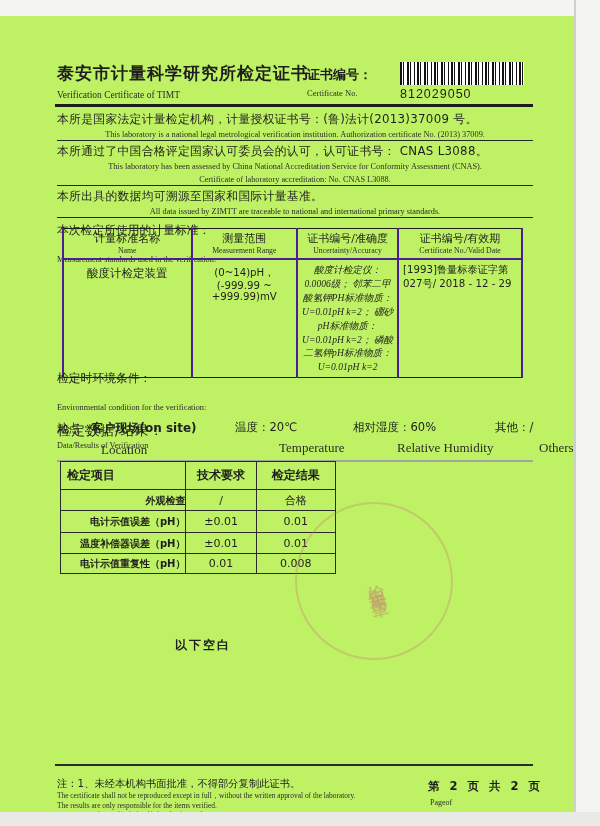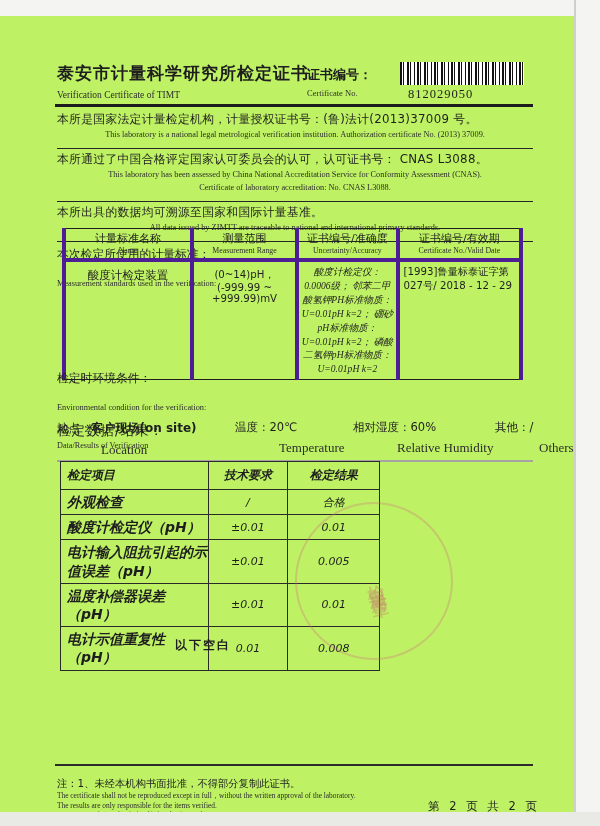--- a/index.html
+++ b/index.html
@@ -26,37 +26,37 @@
   .certno-label .cn { font-size:13px; font-weight:bold; }
   .certno-label .en { font-size:8.5px; margin-top:4px; }
   .barcode-wrap { position:absolute; left:343px; top:0; width:124px; }
   .barcode {
     height:23px; width:124px;
     background:repeating-linear-gradient(90deg,
       #111 0 2px,#fff 2px 3px,#111 3px 4px,#fff 4px 7px,
       #111 7px 9px,#fff 9px 10px,#111 10px 11px,#fff 11px 14px,
       #111 14px 15px,#fff 15px 17px);
   }
-  .barcode-num { font-family:Liberation Serif, serif; font-size:12.5px; margin-top:2px; margin-left:8px; letter-spacing:1px; }
+  .barcode-num { font-family:Liberation Sans, sans-serif; font-size:12.5px; margin-top:2px; letter-spacing:1px; }
 
   .rule-thick { position:absolute; left:55px; top:88px; width:478px; height:2.5px; background:#1c1c1c; }
 
   
   .statements { position:absolute; left:57px; top:93px; width:476px; }
-  .stmt { padding:3px 0 8px 0; border-bottom:1.8px solid #262626; }
+  .stmt { padding:3px 0 0 0; border-bottom:1.8px solid #262626; }
   .stmt .cn { font-size:11.8px; letter-spacing:0.3px; }
   .stmt .en { font-size:8.3px; margin-top:2px; line-height:1.25;text-align:center; }
   .sec-heading { padding-top:5px; }
   .sec-heading .cn { font-size:11.8px; }
   .sec-heading .en { font-size:8.3px; margin-top:16px; }
 
   
   table { border-collapse:collapse; }
   .std-table { position:absolute; left:62px; top:212px; width:461px; }
-  .std-table th, .std-table td { border:4px solid #4c1d95; }
+  .std-table th, .std-table td { border:2px solid #4c1d95; }
   .std-table tr.hd th { border-bottom:1.8px solid #1e1e1e; border-top:1.8px solid #1e1e1e; padding:2px 1px 3px 1px; font-weight:normal; }
   .std-table td { border-bottom:1.8px solid #1e1e1e; }
   .std-table .h-cn { font-size:11px; }
   .std-table .h-en { font-size:7.8px; }
   .std-table td { vertical-align:top; padding:3px 2px; }
   .cell-name { font-size:11.5px; text-align:center; padding-top:6px !important; }
   .cell-range { font-size:10.2px; text-align:center; padding-top:6px !important; }
   .cell-unc { font-style:italic; font-family:"Liberation Serif","DejaVu Serif",serif; font-size:9.6px; text-align:center; line-height:1.45; }
   .cell-cert { font-size:10.2px; text-align:left; padding-left:4px !important; line-height:1.4; }
 
@@ -67,48 +67,48 @@
   .env-field .line1 { font-size:11.5px; white-space:nowrap; }
   .env-field .line1 b { font-size:12px; }
   .env-field .en { font-size:13px; margin-top:5px;padding-left:44px; }
   .f0 { left:0; } .f1 { left:178px; } .f2 { left:296px; } .f3 { left:438px; }
 
   .results-heading { position:absolute; left:57px; top:406px; }
   .results-heading .cn { font-size:13.5px; letter-spacing:1px; }
   .results-heading .en { font-size:8.2px; margin-top:1px; }
 
   
-  .res-table { position:absolute; left:60px; top:445px; width:320px;font-style:italic; }
+  .res-table { position:absolute; left:60px; top:445px; width:276px; }
   .res-table th, .res-table td { border:1.4px solid #2a2a2a; }
   .res-table th { font-size:12px; padding:5px 4px; }
   .res-table .c0 { width:148px; text-align:left; padding-left:6px; }
   .res-table .c1 { width:80px; text-align:center; }
   .res-table .c2 { width:92px; text-align:center; }
-  .res-table td.c0 { font-weight:bold; font-size:14px; padding-top:3px; padding-bottom:3px; line-height:1.3; }
+  .res-table td.c0 { font-weight:bold; font-size:10px; padding-top:3px; padding-bottom:3px; line-height:1.3;text-align:right; }
   .res-table td.c1, .res-table td.c2 { font-size:11px; }
 
   .blank-note { position:absolute; left:175px; top:621px; font-size:12px; font-weight:bold; letter-spacing:2px; }
 
   
   .stamp { position:absolute; left:295px; top:486px; width:158px; height:158px; transform:rotate(-14deg); opacity:0.55; pointer-events:none; }
   .stamp-ring { position:absolute; inset:0; border:2.5px solid rgba(206,108,124,0.55); border-radius:50%; }
   .stamp-text { position:absolute; left:50%; top:50%; transform:translate(-50%,-50%); writing-mode:vertical-rl;
     color:rgba(198,96,114,0.6); font-size:17px; letter-spacing:4px; font-weight:bold; white-space:nowrap; }
 
   
   .footer-rule { position:absolute; left:55px; top:748px; width:478px; height:1.6px; background:#2b2b2b; }
   .notes { position:absolute; left:57px; top:761px; width:370px; }
   .note-cn { font-size:10.3px; line-height:1.25; }
   .note-en { font-size:7.4px; line-height:1.3; }
   .note-indent { margin-left:20px; }
   .note-row { display:flex; }
   .note-label { font-size:10.3px; flex:0 0 auto; }
 
   .page-indicator { position:absolute; left:428px; top:763px; }
-  .page-cn { font-size:11.5px; font-weight:normal; letter-spacing:3px;margin-top:20px; }
+  .page-cn { font-size:11.5px; font-weight:bold; letter-spacing:3px; }
   .page-en { display:flex; font-size:8px; margin-top:4px; margin-left:2px; }
 </style>
 </head>
 <body>
 
 <div class="page">
 
   <div class="header">
     <div>
       <div class="title-cn">泰安市计量科学研究所检定证书</div>
@@ -211,28 +211,23 @@
       <th class="c0">检定项目</th>
       <th class="c1">技术要求</th>
       <th class="c2">检定结果</th>
     </tr>
     <tr style="height:21px">
       <td class="c0">外观检查</td>
       <td class="c1">/</td>
       <td class="c2">合格</td>
     </tr>
     <tr style="height:22px">
-      <td class="c0">酸度计检定仪（pH）</td>
+      <td class="c0">电计示值误差（pH）</td>
       <td class="c1">±0.01</td>
       <td class="c2">0.01</td>
-    </tr>
-    <tr style="height:35px">
-      <td class="c0">电计输入阻抗引起的示值误差（pH）</td>
-      <td class="c1">±0.01</td>
-      <td class="c2">0.005</td>
     </tr>
     <tr style="height:21px">
       <td class="c0">温度补偿器误差（pH）</td>
       <td class="c1">±0.01</td>
       <td class="c2">0.01</td>
     </tr>
     <tr style="height:20px">
       <td class="c0">电计示值重复性（pH）</td>
       <td class="c1">0.01</td>
       <td class="c2">0.008</td>

